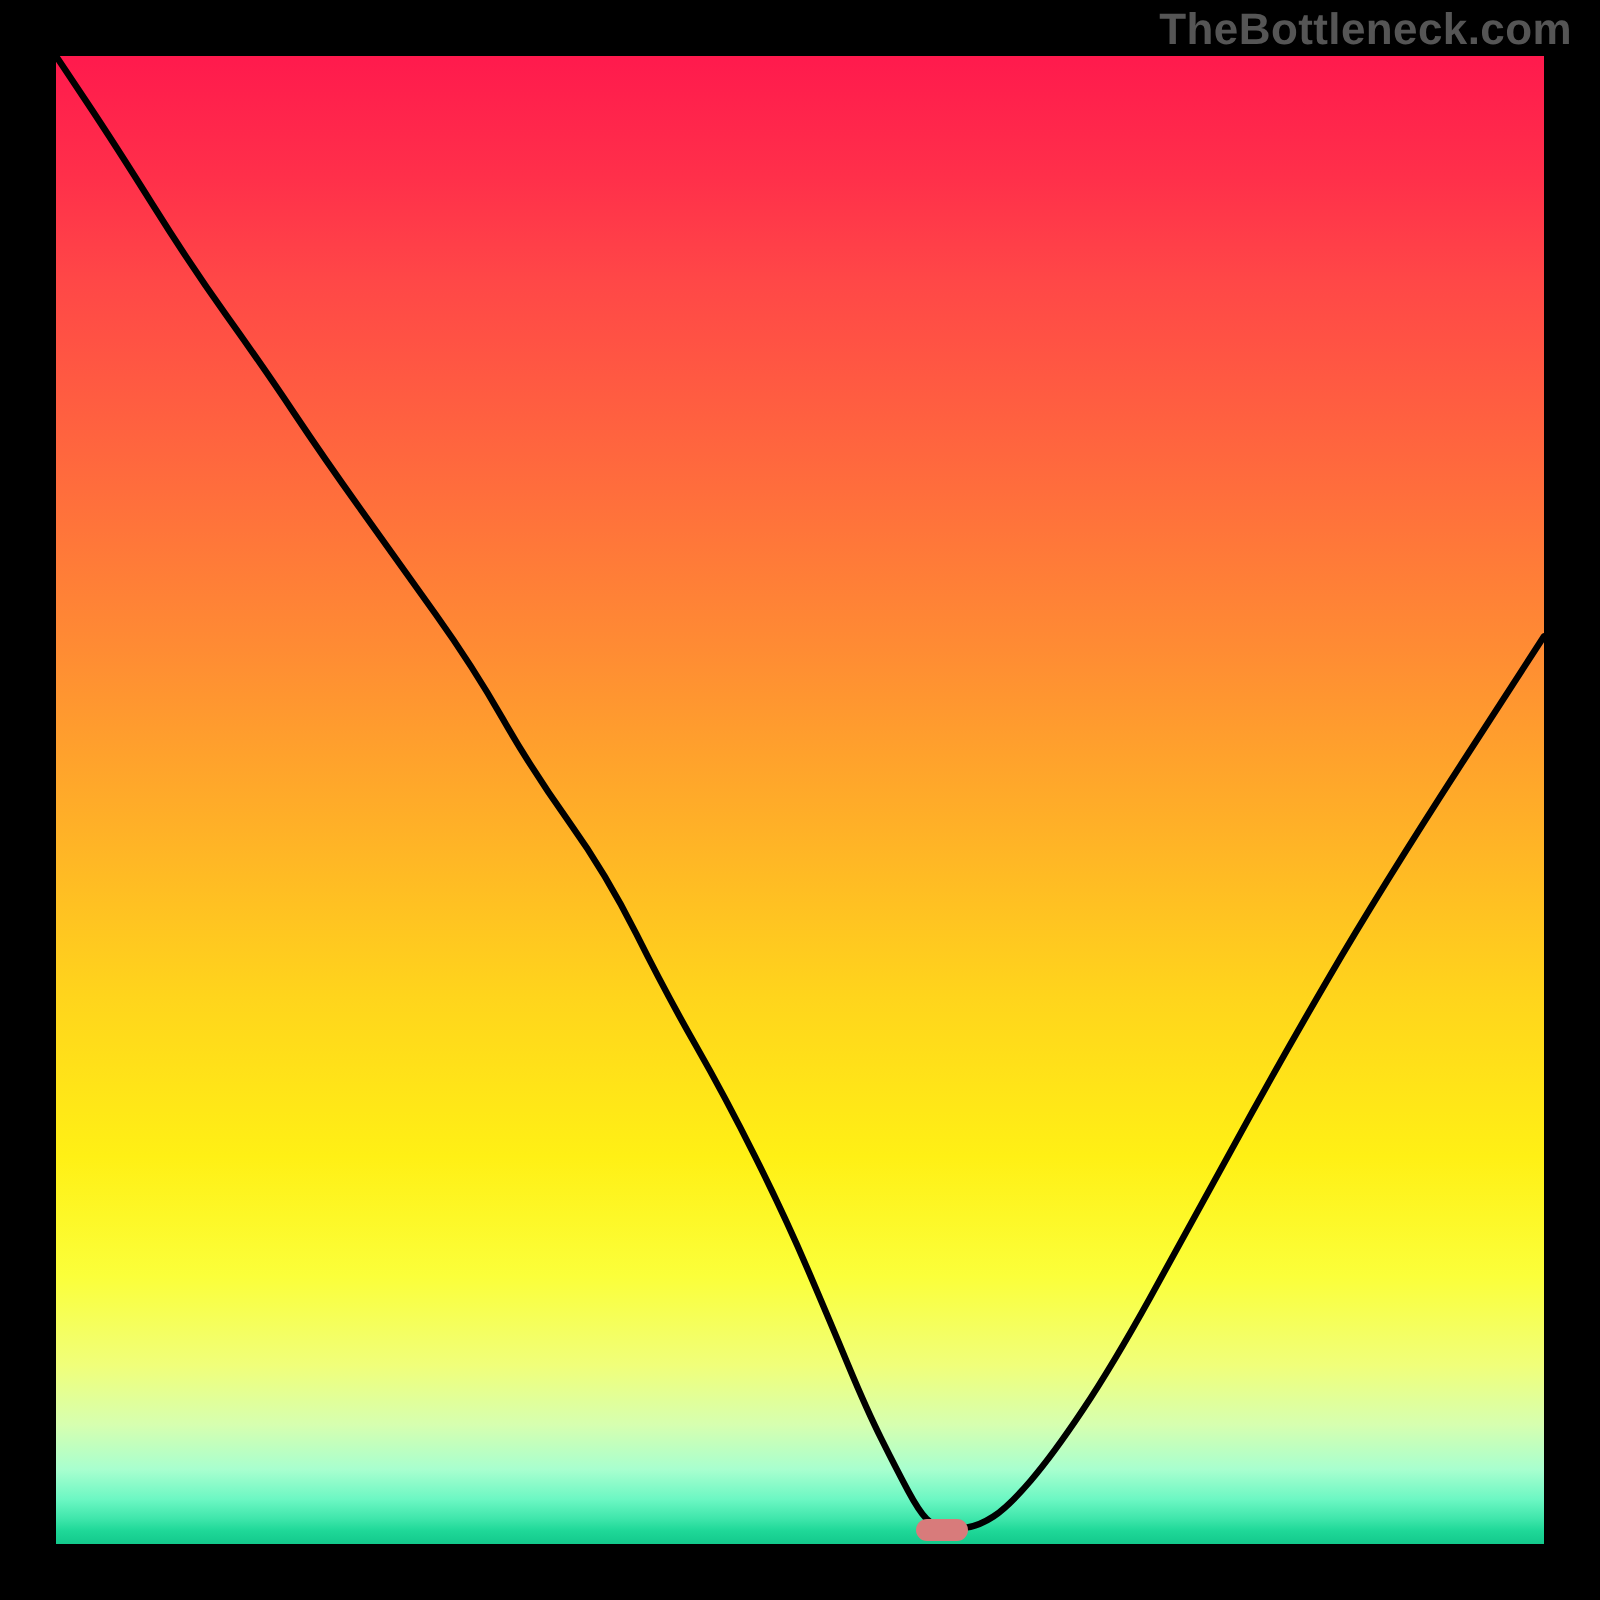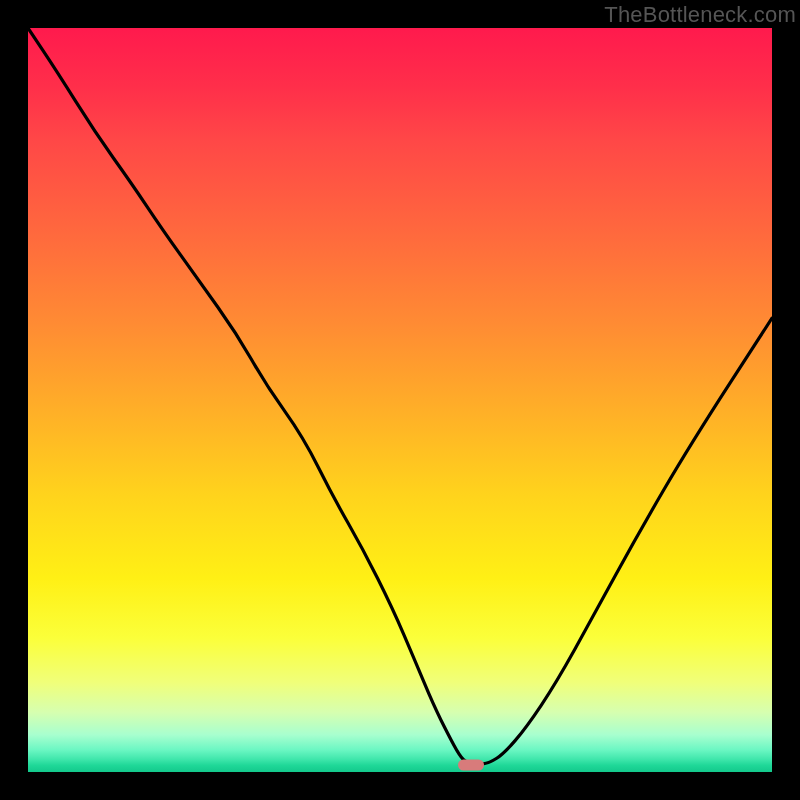--- a/index.html
+++ b/index.html
@@ -13,24 +13,24 @@
   }
   .frame {
     position: relative;
     width: 800px;
     height: 800px;
     background: #000;
   }
   .watermark {
     position: absolute;
     top: 2px;
-    right: 4px;
+    right: 14px;
     color: #555;
     font-size: 22px;
-    font-weight: 400;
+    font-weight: 700;
     z-index: 20;
     letter-spacing: 0.2px;
   }
   .plot-area {
     
     position: absolute;
     left: 28px;
     top: 28px;
     width: 744px;   
     height: 744px;

